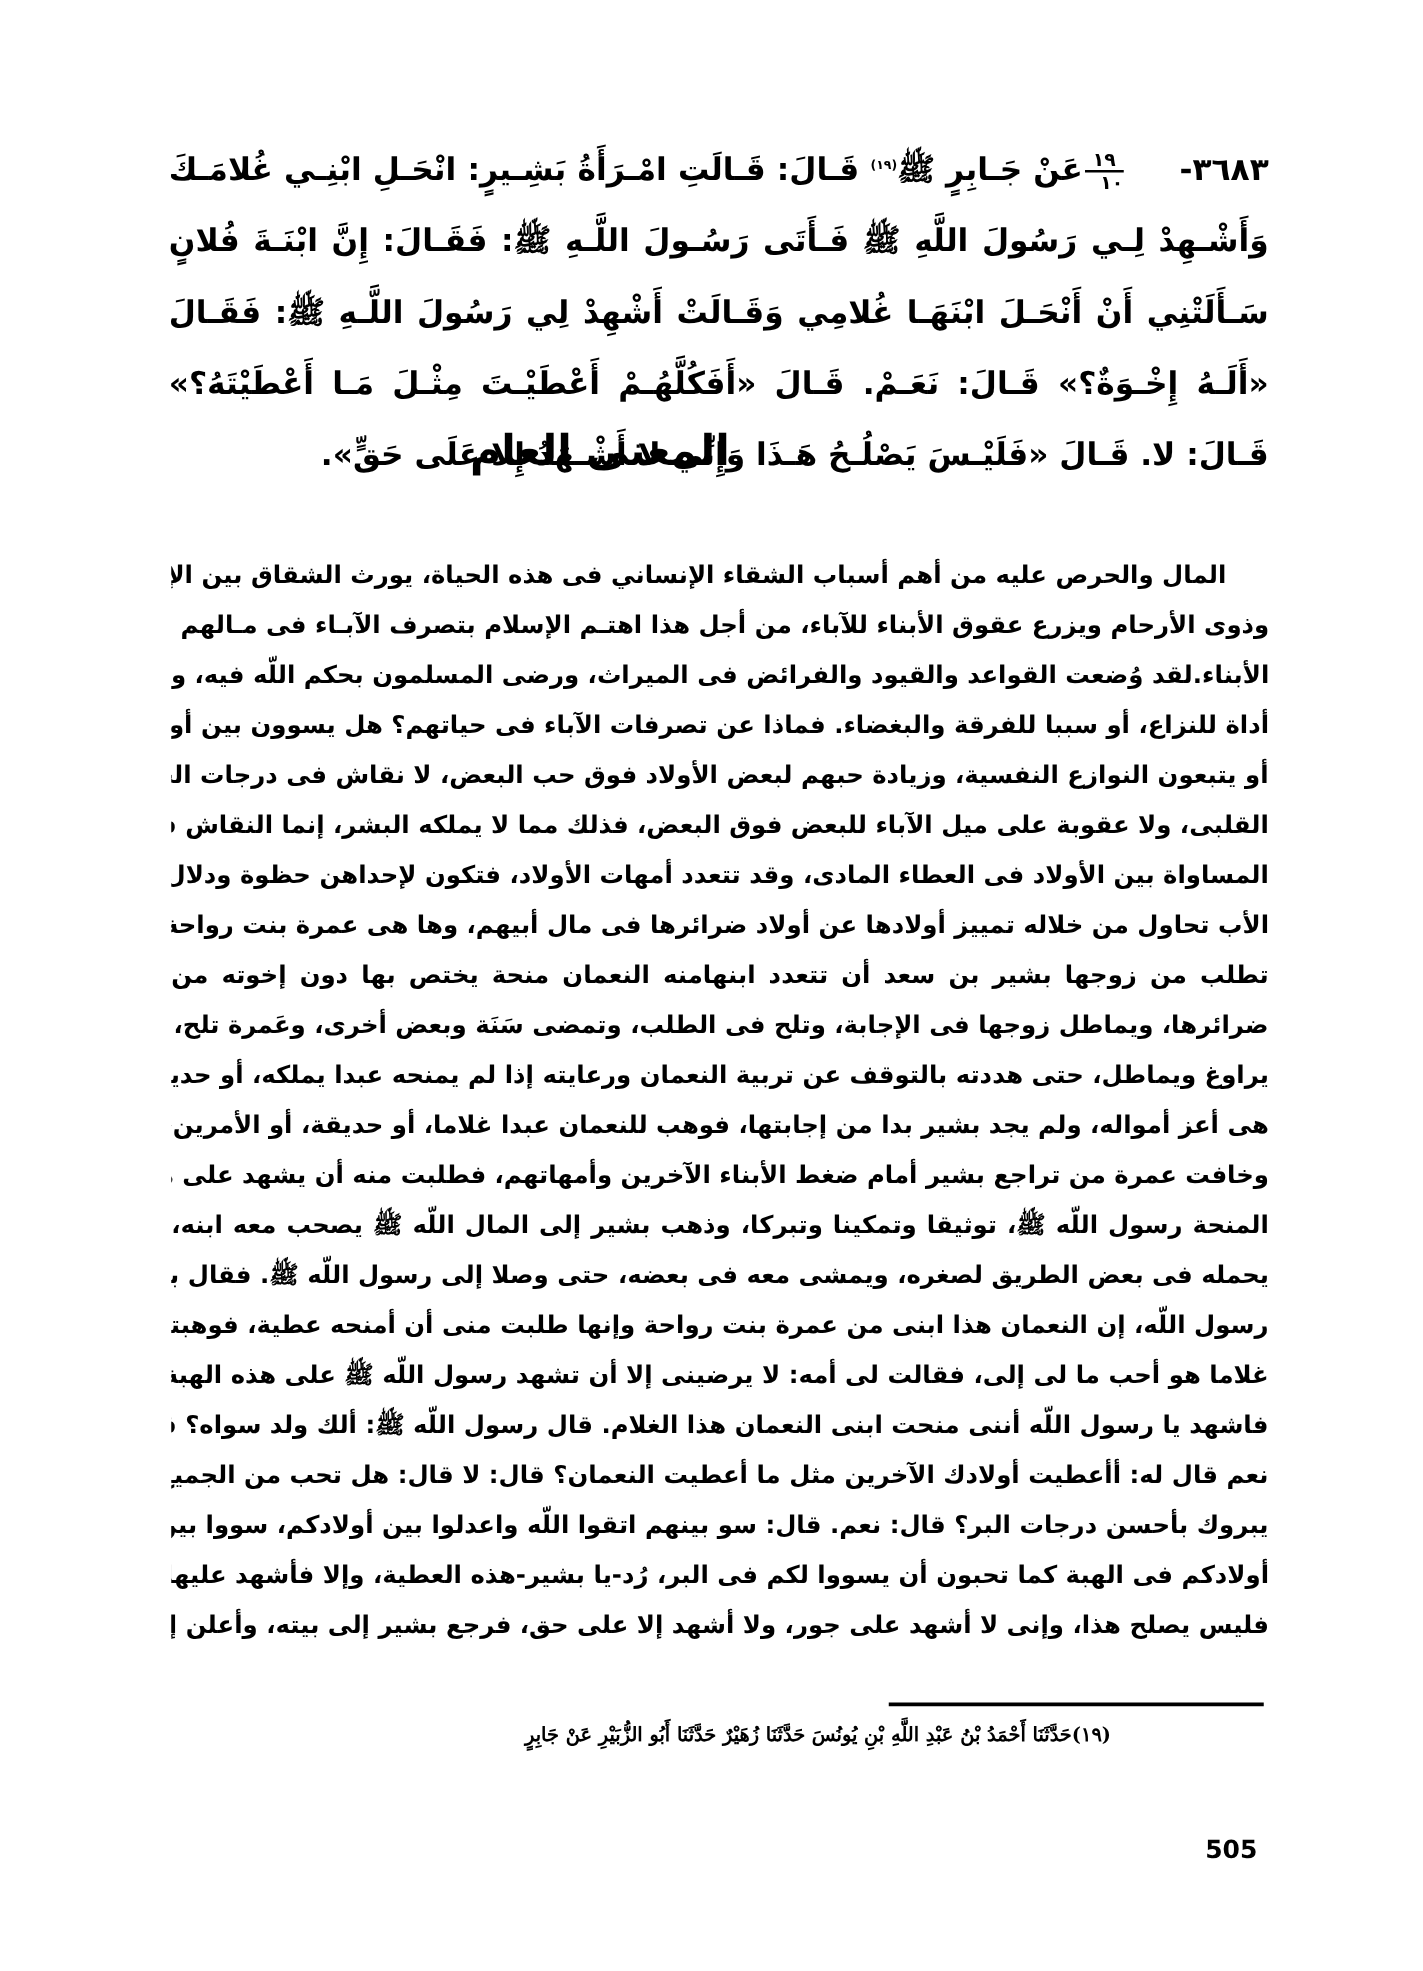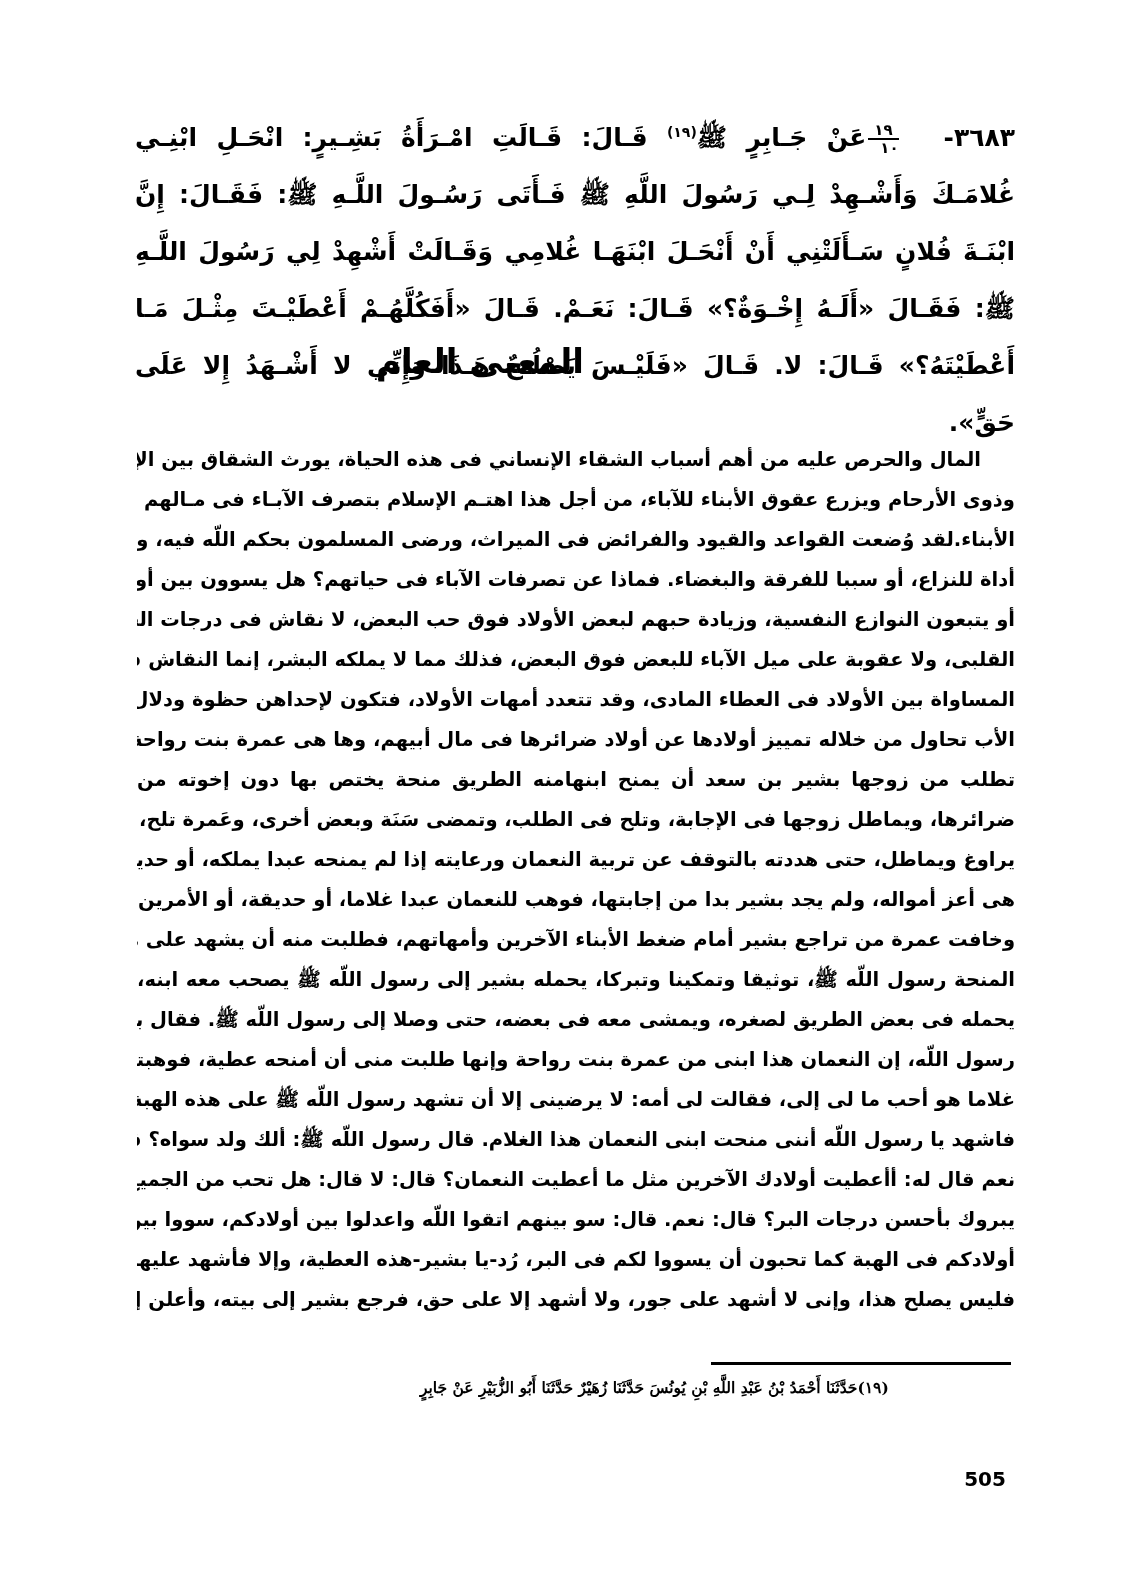--- a/index.html
+++ b/index.html
@@ -47,21 +47,21 @@
       margin: 10px 2px;
     }
     .hadith .frac span {
       display: block;
     }
     .hadith .frac .top {
       border-bottom: 2px solid #000;
       padding: 0 6px;
     }
     .hadith .sup {
-      font-size: 14px;
+      font-size: 10px;
       vertical-align: super;
     }
     .heading {
       position: absolute;
       left: 0;
       top: 336px;
       width: 960px;
       text-align: center;
       direction: rtl;
       font-family: "DejaVu Sans", sans-serif;
@@ -138,26 +138,26 @@
 
   <div class="body-text">
     <span class="line first">المال والحرص عليه من أهم أسباب الشقاء الإنساني فى هذه الحياة، يورث الشقاق بين الإخوة</span>
     <span class="line">وذوى الأرحام ويزرع عقوق الأبناء للآباء، من أجل هذا اهتـم الإسلام بتصرف الآبـاء فى مـالهم مـع</span>
     <span class="line">الأبناء.لقد وُضعت القواعد والقيود والفرائض فى الميراث، ورضى المسلمون بحكم اللّه فيه، ولم يعد</span>
     <span class="line">أداة للنزاع، أو سببا للفرقة والبغضاء. فماذا عن تصرفات الآباء فى حياتهم؟ هل يسوون بين أولادهم؟</span>
     <span class="line">أو يتبعون النوازع النفسية، وزيادة حبهم لبعض الأولاد فوق حب البعض، لا نقاش فى درجات الحب</span>
     <span class="line">القلبى، ولا عقوبة على ميل الآباء للبعض فوق البعض، فذلك مما لا يملكه البشر، إنما النقاش فى عدم</span>
     <span class="line">المساواة بين الأولاد فى العطاء المادى، وقد تتعدد أمهات الأولاد، فتكون لإحداهن حظوة ودلال على</span>
     <span class="line">الأب تحاول من خلاله تمييز أولادها عن أولاد ضرائرها فى مال أبيهم، وها هى عمرة بنت رواحة</span>
-    <span class="line">تطلب من زوجها بشير بن سعد أن يمنح ابنهامنه الطريق منحة يختص بها دون إخوته من</span>
+    <span class="line">تطلب من زوجها بشير بن سعد أن تتعدد ابنهامنه النعمان منحة يختص بها دون إخوته من</span>
     <span class="line">ضرائرها، ويماطل زوجها فى الإجابة، وتلح فى الطلب، وتمضى سَنَة وبعض أخرى، وعَمرة تلح، وبشير</span>
     <span class="line">يراوغ ويماطل، حتى هددته بالتوقف عن تربية النعمان ورعايته إذا لم يمنحه عبدا يملكه، أو حديقة</span>
     <span class="line">هى أعز أمواله، ولم يجد بشير بدا من إجابتها، فوهب للنعمان عبدا غلاما، أو حديقة، أو الأمرين،</span>
     <span class="line">وخافت عمرة من تراجع بشير أمام ضغط الأبناء الآخرين وأمهاتهم، فطلبت منه أن يشهد على هذه</span>
-    <span class="line">المنحة رسول اللّه ﷺ، توثيقا وتمكينا وتبركا، يحمله بشير إلى رسول اللّه ﷺ يصحب معه ابنه،</span>
+    <span class="line">المنحة رسول اللّه ﷺ، توثيقا وتمكينا وتبركا، وذهب بشير إلى المال اللّه ﷺ يصحب معه ابنه،</span>
     <span class="line">يحمله فى بعض الطريق لصغره، ويمشى معه فى بعضه، حتى وصلا إلى رسول اللّه ﷺ. فقال بشير: يا</span>
     <span class="line">رسول اللّه، إن النعمان هذا ابنى من عمرة بنت رواحة وإنها طلبت منى أن أمنحه عطية، فوهبته</span>
     <span class="line">غلاما هو أحب ما لى إلى، فقالت لى أمه: لا يرضينى إلا أن تشهد رسول اللّه ﷺ على هذه الهبة.</span>
     <span class="line">فاشهد يا رسول اللّه أننى منحت ابنى النعمان هذا الغلام. قال رسول اللّه ﷺ: ألك ولد سواه؟ قال:</span>
     <span class="line">نعم قال له: أأعطيت أولادك الآخرين مثل ما أعطيت النعمان؟ قال: لا قال: هل تحب من الجميع أن</span>
     <span class="line">يبروك بأحسن درجات البر؟ قال: نعم. قال: سو بينهم اتقوا اللّه واعدلوا بين أولادكم، سووا بين</span>
     <span class="line">أولادكم فى الهبة كما تحبون أن يسووا لكم فى البر، رُد-يا بشير-هذه العطية، وإلا فأشهد عليها غيرى،</span>
     <span class="line">فليس يصلح هذا، وإنى لا أشهد على جور، ولا أشهد إلا على حق، فرجع بشير إلى بيته، وأعلن إلى عمرة</span>
   </div>
 

